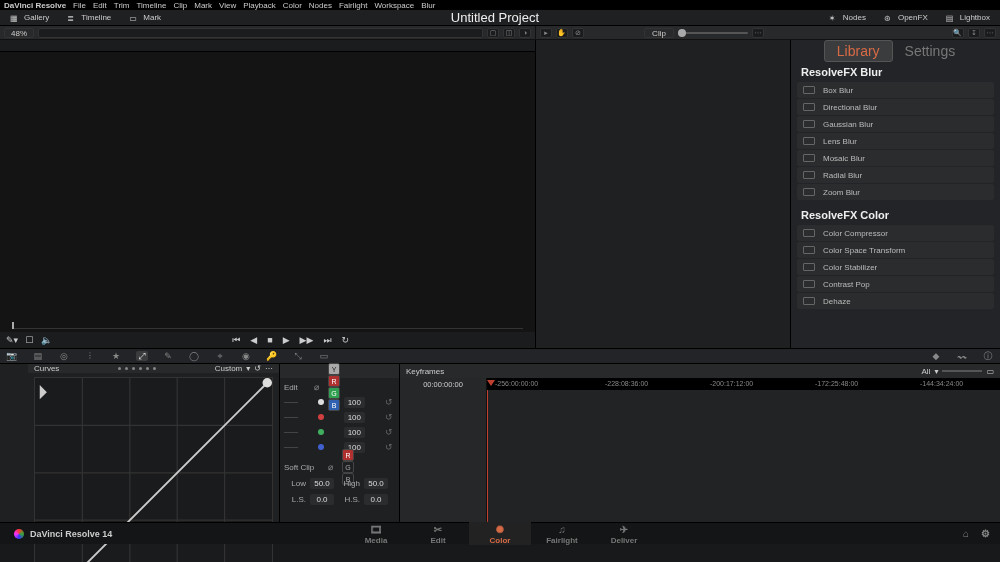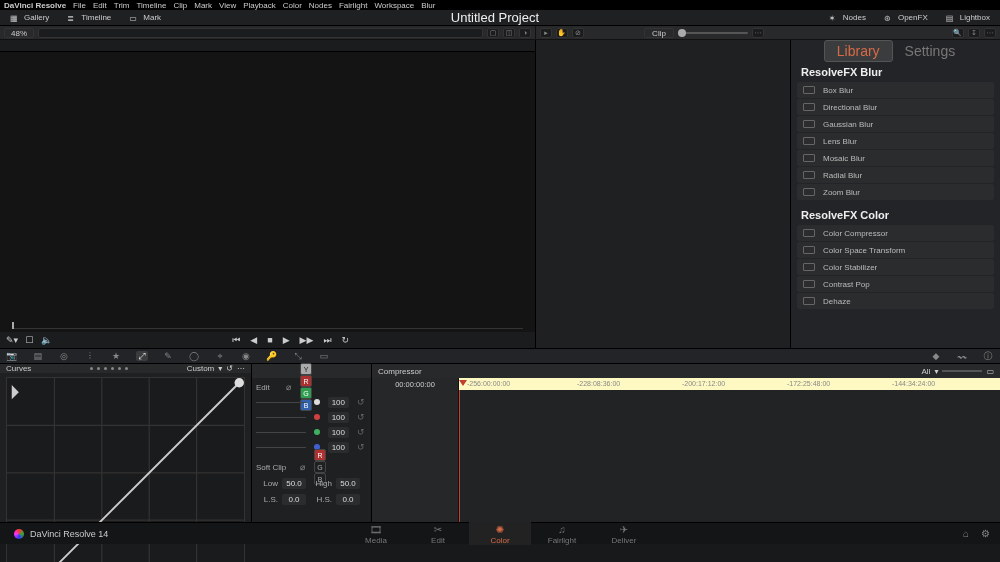--- a/index.html
+++ b/index.html
@@ -49,59 +49,59 @@
 .fx-item { display:flex; align-items:center; gap:8px; height:16px; margin:0 6px; padding:0 6px; background:#2b2c2e; border-radius:2px; margin-bottom:1px; cursor:pointer; }
 .fx-item .fxic { width:12px; height:8px; border:1px solid #666; border-radius:1px; flex-shrink:0; }
 .fx-item span { font-size:8px; color:#bbb; }
 
 .mid-toolstrip { height:16px; background:#232427; display:flex; align-items:center; justify-content:space-between; padding:0 6px; border-top:1px solid #000; border-bottom:1px solid #000; }
 .mid-toolstrip .toolgroup { display:flex; gap:14px; align-items:center; }
 .mid-toolstrip .toolic { width:12px; height:10px; color:#888; cursor:pointer; display:flex; align-items:center; justify-content:center; font-size:9px; }
 .mid-toolstrip .toolic.active { color:#eee; background:#3b3c3e; border-radius:2px; padding:1px 2px; }
 
 .bottomblock { height:158px; display:flex; background:#1f2022; }
-.curves-panel { width:252px; display:flex; flex-direction:column; border-right:1px solid #000; }
+.curves-panel { width:252px; display:flex; flex-direction:column; border-right:1px solid #000;margin-left:28px; }
 .curves-head { height:14px; display:flex; align-items:center; justify-content:space-between; padding:0 6px; font-size:8px; color:#ccc; background:#28292b; }
 .curves-head .pill { display:flex; align-items:center; gap:4px; }
 .curves-head .dot { width:3px; height:3px; border-radius:50%; background:#888; }
 .curves-canvas { flex:1; background:#1a1b1d; position:relative; margin:4px 6px 6px; border:1px solid #333; }
 .curves-canvas svg { width:100%; height:100%; display:block; }
 
 .edit-panel { width:120px; display:flex; flex-direction:column; border-right:1px solid #000; padding:0 4px; }
 .edit-panel .hdr { height:14px; background:#28292b; margin:0 -4px; }
 .edit-row { display:flex; align-items:center; gap:4px; height:14px; margin-top:2px; }
 .edit-row .lbl { font-size:8px; color:#aaa; width:26px; }
 .chip { width:12px; height:12px; display:flex; align-items:center; justify-content:center; font-size:7px; border-radius:2px; cursor:pointer; border:1px solid #444; }
 .chip.Y { background:#aaa; color:#222; }
 .chip.R { background:#b03030; color:#fff; }
 .chip.G { background:#30a050; color:#fff; }
 .chip.B { background:#3060b0; color:#fff; }
 .chip.outline { background:transparent; color:#aaa; }
 .link { width:10px; height:10px; color:#888; font-size:9px; }
-.chanrow { display:flex; align-items:center; gap:8px; height:14px; margin-top:1px; }
+.chanrow { display:flex; align-items:center; gap:20px; height:14px; margin-top:1px; }
 .chanrow .dot { width:6px; height:6px; border-radius:50%; }
 .chanrow .track { flex:1; height:1px; background:#444; }
 .chanrow .val { font-size:8px; color:#ddd; background:#2b2c2e; padding:1px 4px; border-radius:2px; min-width:20px; text-align:center; }
 .chanrow .reset { width:10px; color:#666; font-size:9px; }
 .paramrow { display:flex; align-items:center; gap:4px; height:14px; margin-top:2px; }
 .paramrow .plbl { font-size:8px; color:#aaa; width:22px; text-align:right;}
 .paramrow .pval { font-size:8px; color:#ddd; background:#2b2c2e; padding:1px 4px; border-radius:2px; min-width:24px; text-align:center;}
 
 .keyframe-panel { flex:1; display:flex; flex-direction:column; }
 .kf-head { height:14px; display:flex; align-items:center; justify-content:space-between; padding:0 6px; font-size:8px; color:#ccc; background:#28292b; }
 .kf-head .right { display:flex; gap:4px; align-items:center; }
-.kf-ruler { height:12px; background:#fef9c3; position:relative; display:flex;}
+.kf-ruler { height:12px; background:#000000; position:relative; display:flex;}
 .kf-ruler .tc { position:absolute; top:2px; font-size:7px; color:#888; }
 .kf-ruler .playhead { position:absolute; left:87px; top:0; width:8px; height:12px; }
 .kf-ruler .playhead::before { content:""; position:absolute; left:0; top:2px; width:0;height:0;border-left:4px solid transparent;border-right:4px solid transparent;border-top:6px solid #c04030; }
 .kf-body { flex:1; background:#222325; position:relative; }
 .kf-body::before { content:""; position:absolute; left:87px; top:0; bottom:0; width:1px; background:#c04030; }
 .kf-left { position:absolute;left:0;top:0;bottom:0;width:87px;background:#262729;border-right:1px solid #111;}
 
-.pagebar { height:22px; background:#141516; display:flex; align-items:center; justify-content:center; gap:0; border-top:1px solid #000; position:relative;}
+.pagebar { height:22px; background:#141516; display:flex; align-items:center; justify-content:center; gap:0; border-top:1px solid #000; position:relative;font-weight:bold;}
 .pagebar .leftlabel { position:absolute; left:14px; display:flex; align-items:center; gap:6px; color:#ccc; font-size:9px;}
 .pagebar .leftlabel .logo { width:10px; height:10px; border-radius:50%; background:conic-gradient(#f33,#3a3,#33f,#f3f,#f33);}
 .pagebar .page { width:62px; display:flex; flex-direction:column; align-items:center; color:#777; font-size:8px; gap:1px; cursor:pointer; padding-top:2px;}
 .pagebar .page.active { color:#d66a45; background:#222; }
 .pagebar .pic { font-size:10px; }
 .pagebar .righticons { position:absolute; right:10px; display:flex; gap:12px; color:#888; font-size:10px;}
 
 .flex-spacer{flex:1}
 </style>
 </head>
@@ -387,21 +387,21 @@
     <div class="paramrow">
       <span class="plbl">L.S.</span>
       <span class="pval">0.0</span>
       <span class="plbl">H.S.</span>
       <span class="pval">0.0</span>
     </div>
   </div>
 
   <div class="keyframe-panel">
     <div class="kf-head">
-      <span>Compressor</span>
+      <span>Keyframes</span>
       <div class="right">
         <span>All</span>
         <span>▾</span>
         <span style="width:40px;height:2px;background:#555;display:inline-block;position:relative"></span>
         <span>▭</span>
       </div>
     </div>
     <div class="kf-ruler">
       <div class="kf-left" style="position:static;width:87px;height:100%;display:flex;align-items:center;justify-content:center">
         <span style="font-size:7.5px;color:#ccc">00:00:00:00</span>

